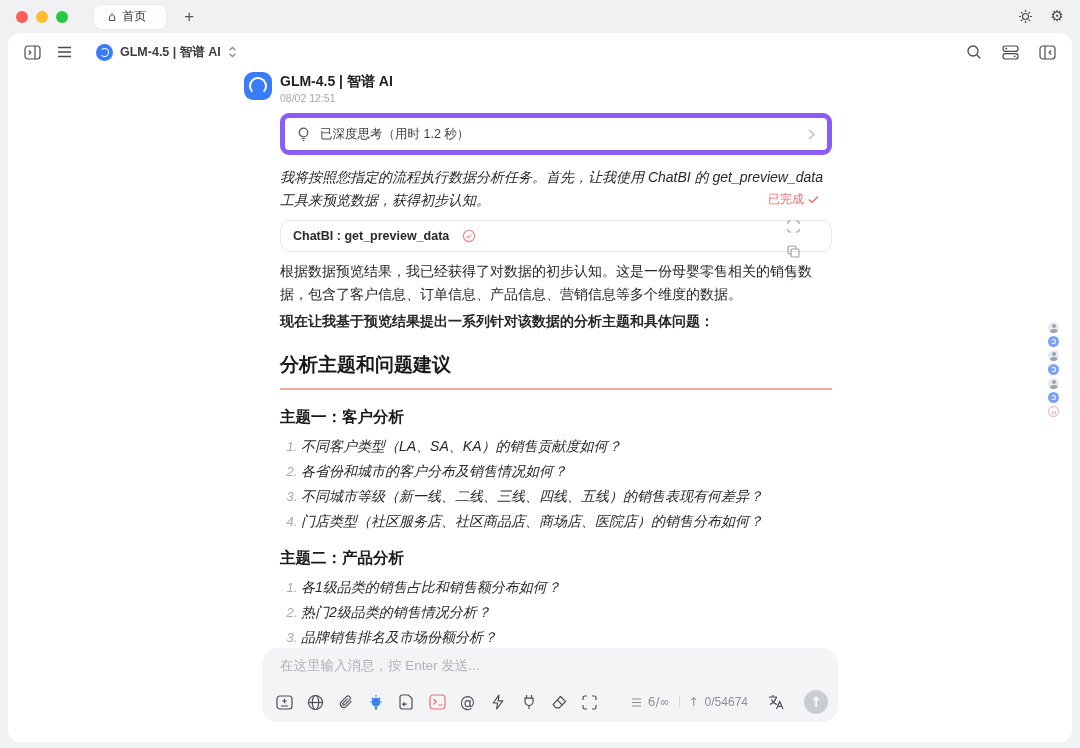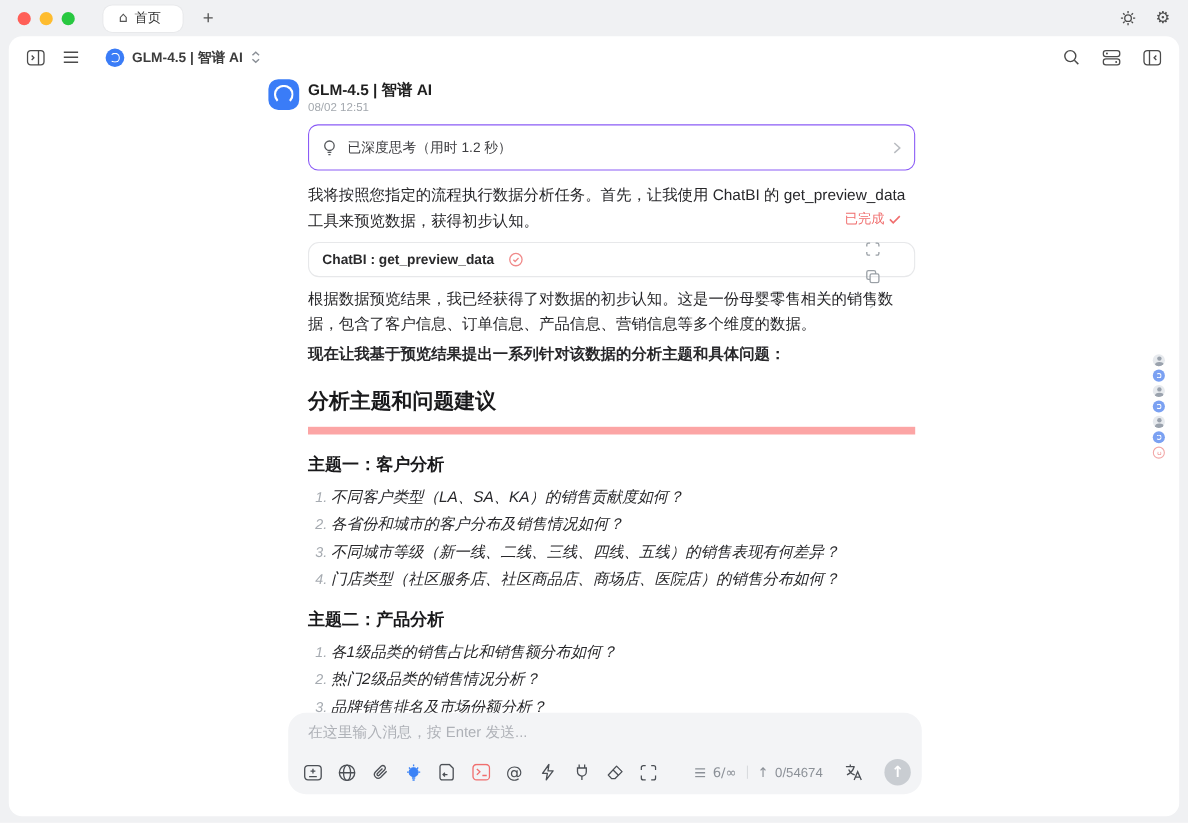--- a/index.html
+++ b/index.html
@@ -48,42 +48,42 @@
   .msg-header { position:relative; height:34px; margin-bottom:7px; }
   .avatar {
     position:absolute; left:-36px; top:0; width:28px; height:28px; border-radius:9px;
     background:#3a7cf7; display:flex; align-items:center; justify-content:center;
   }
   .avatar::after { content:""; width:14px; height:14px; border:2.2px solid #fff; border-radius:50%; border-bottom-color:transparent; }
   .sender { font-size:14px; font-weight:bold; color:#1f1f1f; line-height:16px; padding-top:1px;}
   .tstamp { font-size:10.5px; color:#a3a8ae; margin-top:3px; }
 
   .thought {
-    height:42px; border:1px solid #8b5cf6; border-radius:9px;
+    height:42px; border:5px solid #8b5cf6; border-radius:9px;
     display:flex; align-items:center; gap:10px; padding:16px 12px; margin-bottom:11px;
     font-size:12.5px; color:#3e3e41; background:#fff;
   }
   .thought .chev { margin-left:auto; }
 
   .para { font-size:14px; line-height:22.5px; color:#27272a; }
-  #p1 { margin-bottom:4px; }
+  #p1 { margin-bottom:4px;font-style:italic; }
   #p2 { margin-bottom:5px; }
   #p3 { margin-bottom:19px;font-weight:bold; }
 
   .toolcard {
     height:32px; border:1px solid #e7e8ea; border-radius:10px; background:#fff;
     display:flex; align-items:center; padding:10px 12px; gap:13px; margin:9px 0 8px;
   }
   .toolcard .tlabel { font-size:12.5px; font-weight:bold; color:#2a2a2c; }
   .toolcard .right { margin-left:auto; display:flex; align-items:center; gap:12px;flex-direction:column; }
   .tstatus { font-size:12px; color:#f06e6e; display:flex; align-items:center; gap:4px; }
 
   .h2 {
     font-size:19px; font-weight:bold; color:#19191b;
-    padding-bottom:10px; border-bottom:7px solid #fca5a5;
+    padding-bottom:10px; border-bottom:2px solid #fca5a5;
   }
   .h3 { font-size:15.5px; font-weight:bold; color:#19191b; margin-top:17px; }
   .h3 + ol { margin-top:8px;font-style:italic; }
   ol { padding-left:21px; }
   ol li { font-size:14px; line-height:20px; color:#27272a; margin-bottom:5px; }
   ol li::marker { color:#a6abb1; font-size:13px; }
   .clipped-h3 { height:8px; overflow:hidden; font-size:15.5px; font-weight:bold; color:#19191b; margin-top:3px; }
 
   
   .composer {

